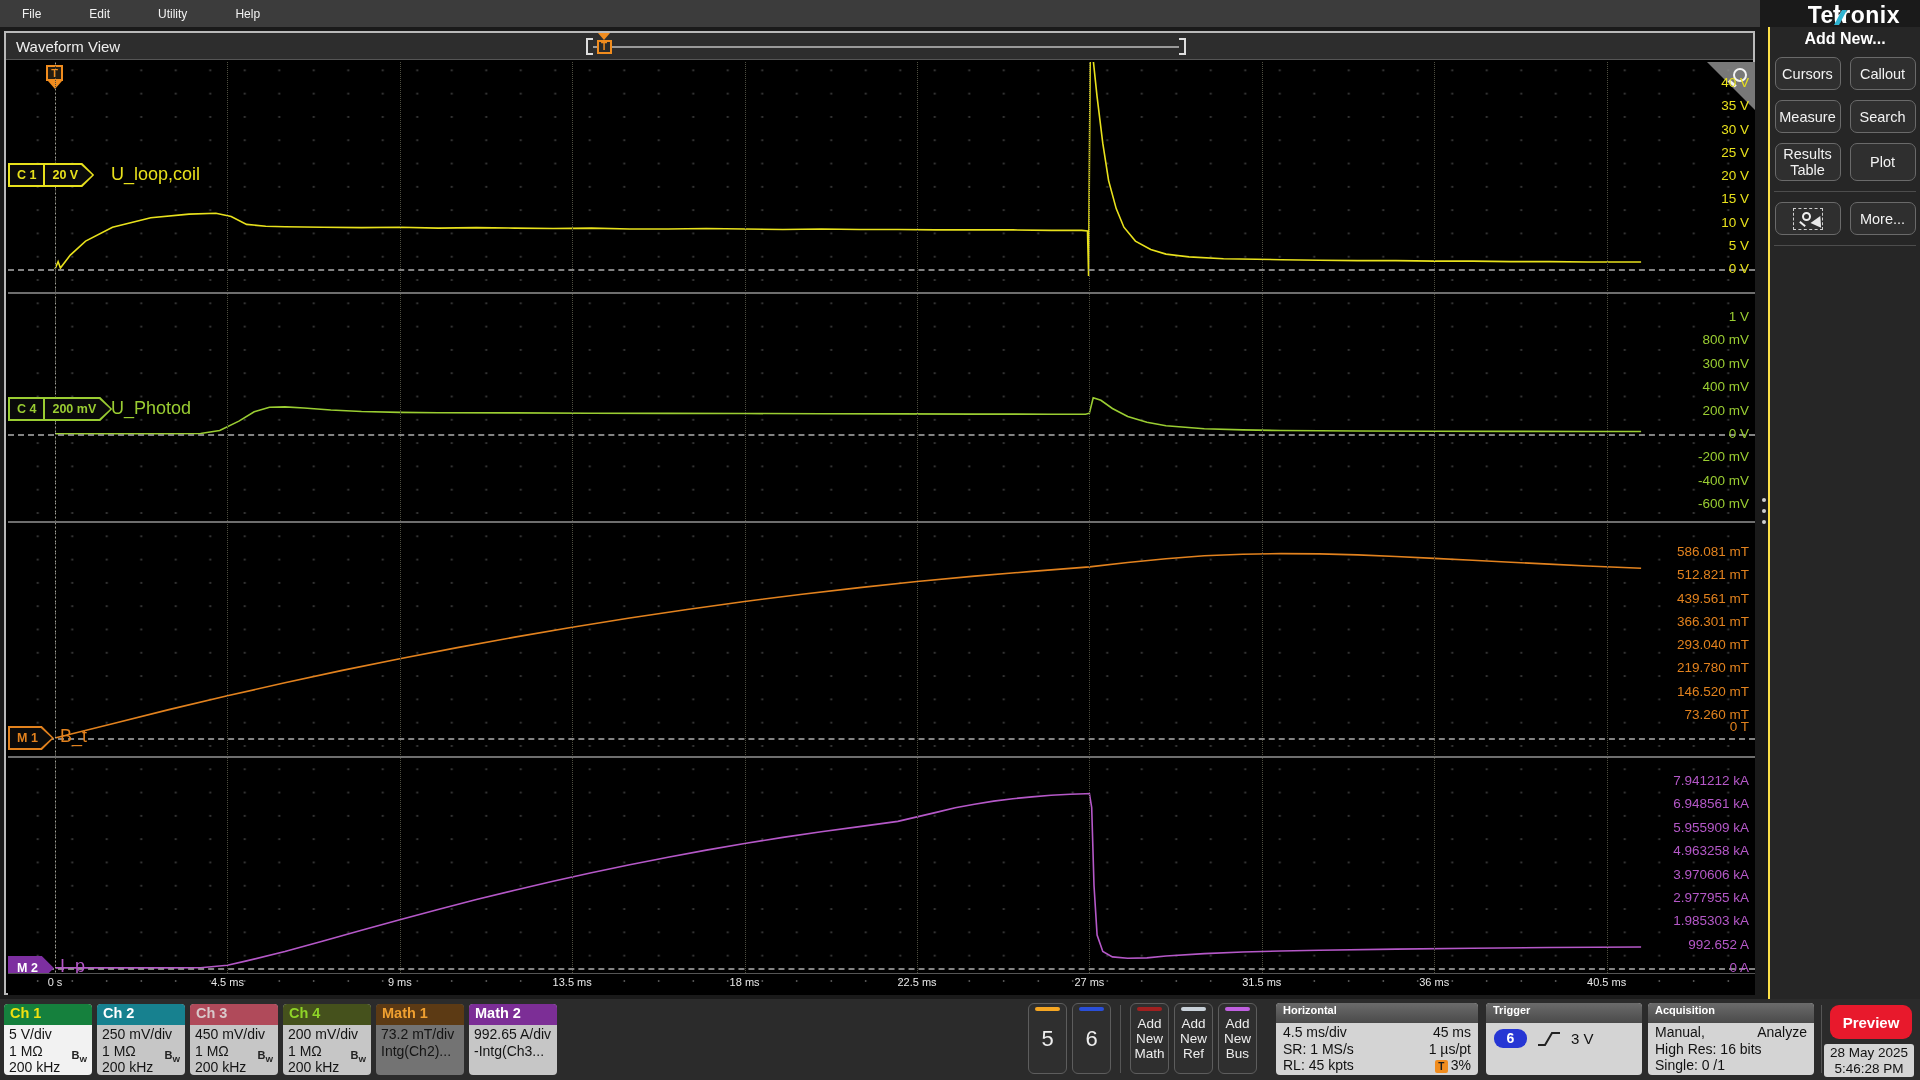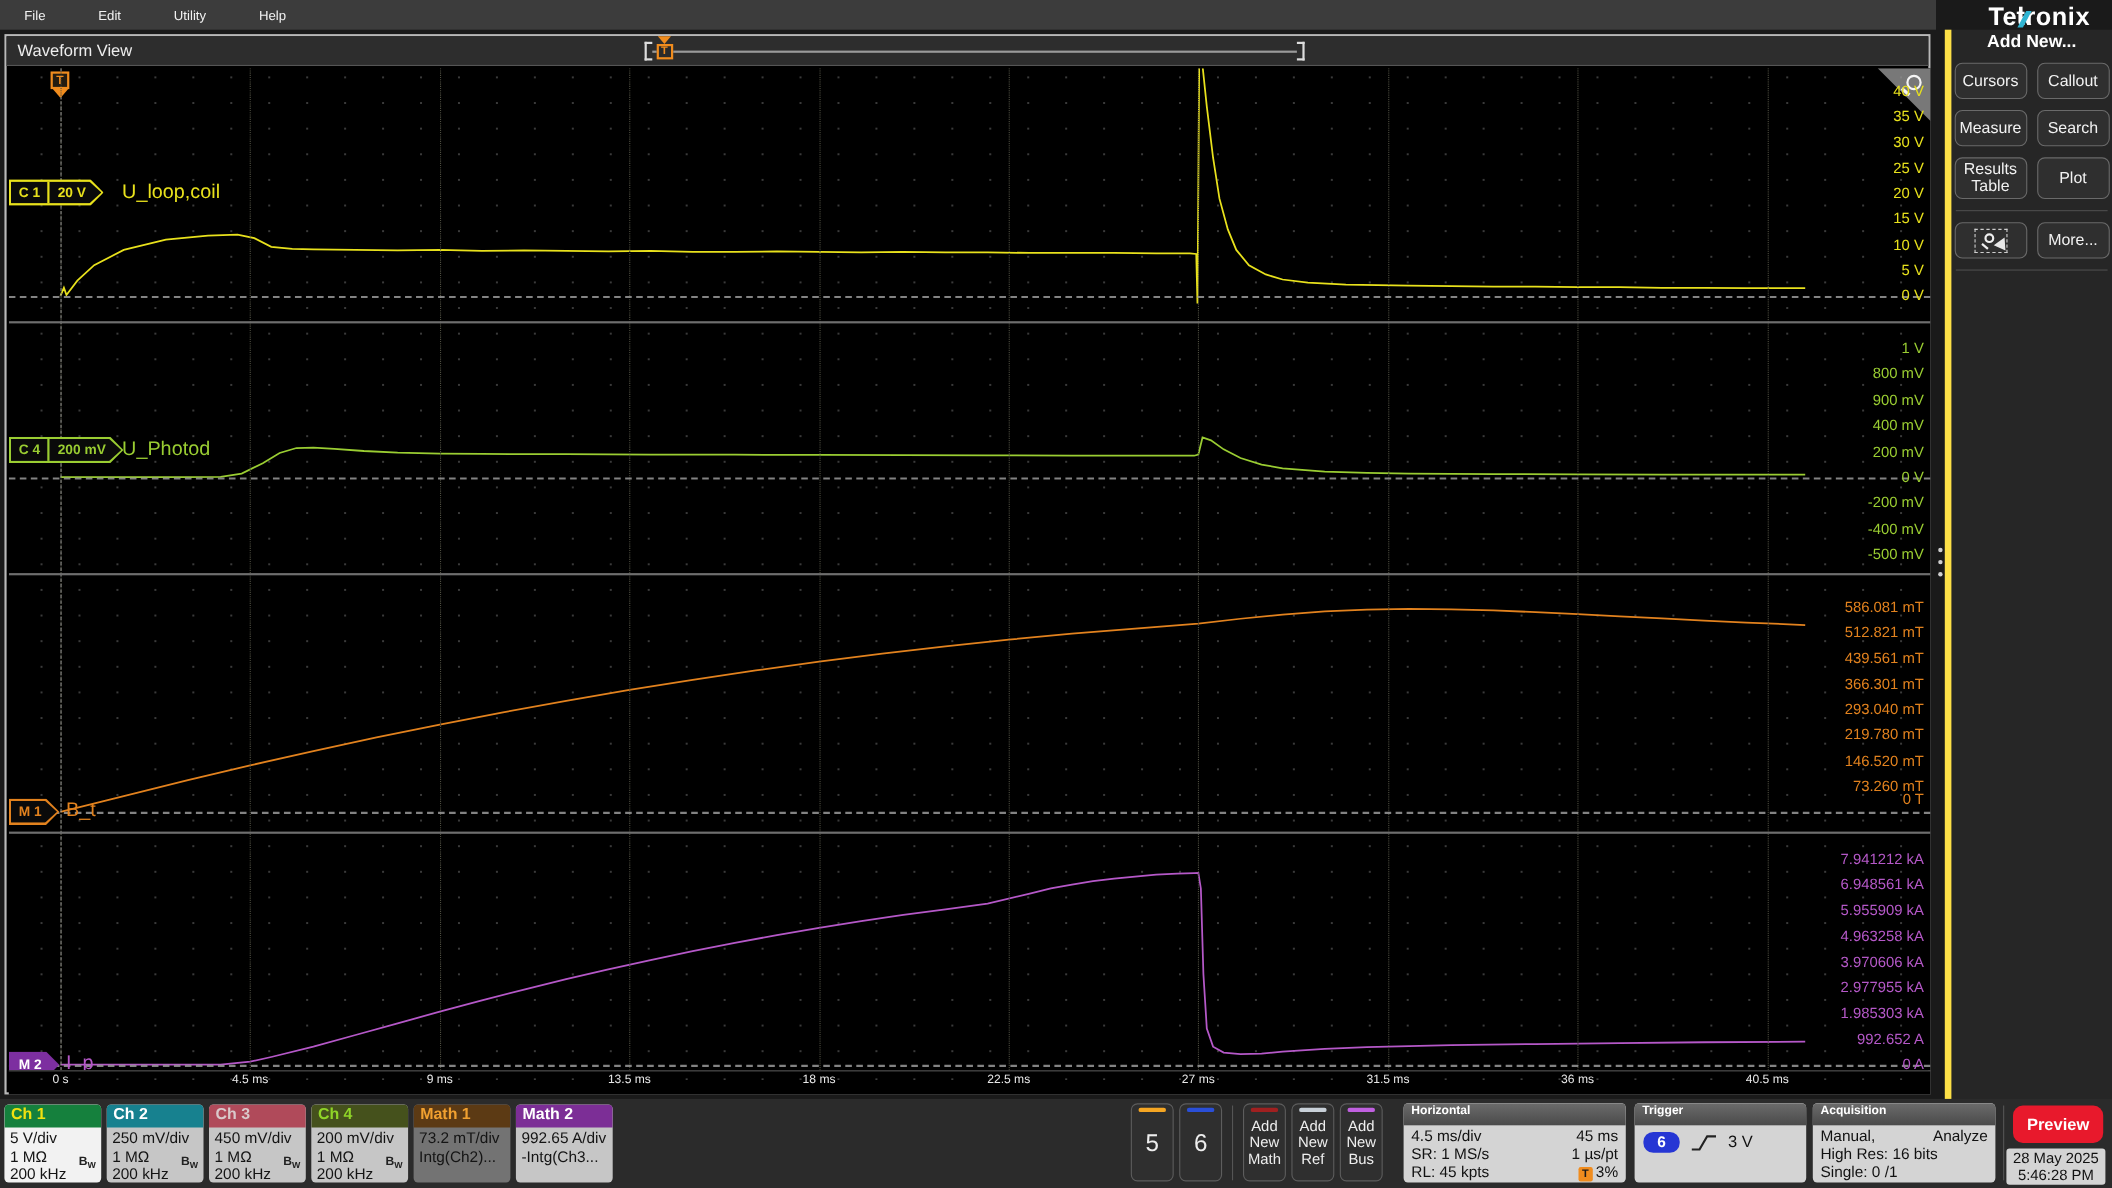--- a/index.html
+++ b/index.html
@@ -82,21 +82,21 @@
            background-size:34.5px 22px; background-position:47px 18px; }
   .xtick { position:absolute; top:2px; transform:translateX(-50%); color:#e8e8e8; font-size:11px; white-space:nowrap; }
 
   
   #scrollhandle { position:absolute; left:1760px; top:498px; width:8px; height:26px; display:flex;
                   flex-direction:column; align-items:center; justify-content:space-between; }
   #scrollhandle i { width:4px; height:4px; border-radius:50%; background:#cfcfcf; }
 
   
   #sidepanel { position:absolute; left:1768px; top:27px; width:152px; height:974px; background:#262626;
-               border-left:6px solid #fde047; }
+               border-left:2px solid #fde047; }
   #addnew-title { color:#fff; font-weight:bold; font-size:16px; text-align:center; margin-top:3px; }
   #btn-grid { display:grid; grid-template-columns:66px 66px; gap:10px 9px; justify-content:center; margin-top:9px; }
   .side-btn { background:#2f2f2f; border:1px solid #6a6a6a; border-radius:7px; color:#f2f2f2;
               font-size:14.5px; min-height:33px; display:flex; align-items:center; justify-content:center;
               text-align:center; line-height:16px; padding:2px; cursor:pointer; }
   .side-divider { height:1px; background:#4d4d4d; margin:10px 4px; }
   #zoomsel-glyph { position:relative; width:30px; height:22px; border:1.5px dashed #cfcfcf; }
   #zoomsel-glyph .lens { position:absolute; left:8px; top:3px; width:9px; height:9px;
                          border:2px solid #efefef; border-radius:50%; }
   #zoomsel-glyph .lens::after { content:""; position:absolute; left:-5px; top:9px; width:7px; height:2px;
@@ -212,27 +212,27 @@
             <div class="cell" style="color: rgb(232, 225, 28); padding-right: 7px;">C 1</div>
             <div class="div" style="background: rgb(232, 225, 28);"></div>
             <div class="cell" style="color: rgb(232, 225, 28); padding-right: 14px;">20 V</div>
           </div>
         </div>
       </div>
       <div class="trace-label" style="left: 103px; top: 102px; color: rgb(232, 225, 28);">U_loop,coil</div>
       <div class="zeroline" style="top: 372px;"></div>
       <div class="ytick" style="top: 247px; color: rgb(154, 205, 50);">1 V</div>
       <div class="ytick" style="top: 270.4px; color: rgb(154, 205, 50);">800 mV</div>
-      <div class="ytick" style="top: 293.8px; color: rgb(154, 205, 50);">900 mV</div>
+      <div class="ytick" style="top: 293.8px; color: rgb(154, 205, 50);">300 mV</div>
       <div class="ytick" style="top: 317.2px; color: rgb(154, 205, 50);">400 mV</div>
       <div class="ytick" style="top: 340.6px; color: rgb(154, 205, 50);">200 mV</div>
       <div class="ytick" style="top: 364px; color: rgb(154, 205, 50);">0 V</div>
       <div class="ytick" style="top: 387.4px; color: rgb(154, 205, 50);">-200 mV</div>
       <div class="ytick" style="top: 410.8px; color: rgb(154, 205, 50);">-400 mV</div>
-      <div class="ytick" style="top: 434.2px; color: rgb(154, 205, 50);">-500 mV</div>
+      <div class="ytick" style="top: 434.2px; color: rgb(154, 205, 50);">-600 mV</div>
       <div class="badge" style="top: 335px;">
         <div class="outer" style="background: rgb(154, 205, 50);">
           <div class="inner">
             <div class="cell" style="color: rgb(154, 205, 50); padding-right: 7px;">C 4</div>
             <div class="div" style="background: rgb(154, 205, 50);"></div>
             <div class="cell" style="color: rgb(154, 205, 50); padding-right: 14px;">200 mV</div>
           </div>
         </div>
       </div>
       <div class="trace-label" style="left: 103px; top: 336px; color: rgb(154, 205, 50);">U_Photod</div>

